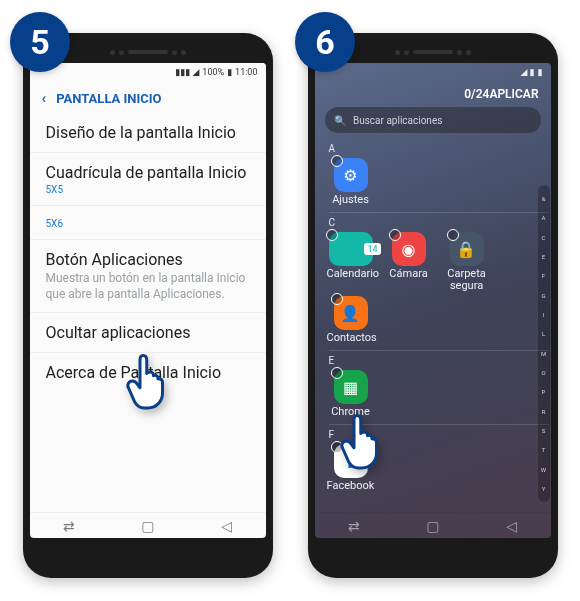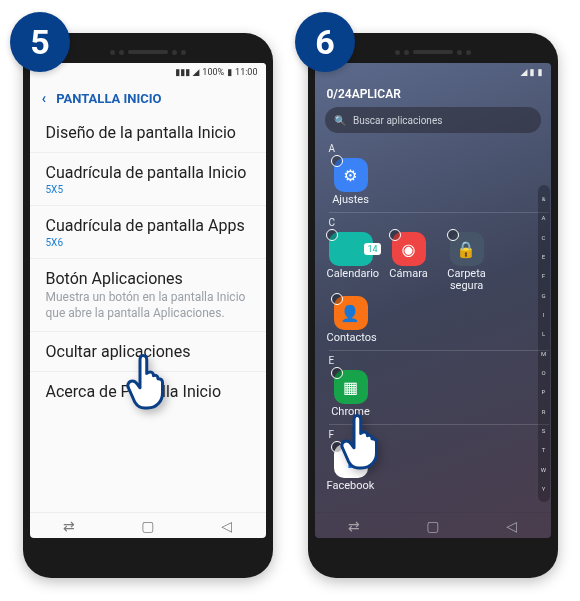--- a/index.html
+++ b/index.html
@@ -99,21 +99,21 @@
   .hand svg { width:100%;height:100%; filter: drop-shadow(3px 4px 4px rgba(0,0,0,.25)); }
   
   .navbar {
     height:26px; display:flex; justify-content:space-around;
     align-items:center;
     border-top:1px solid rgba(0,0,0,.05);
   }
   .navbar span { color:inherit; opacity:.7; font-size:14px; }
   
   .selectbar {
-    display:flex; justify-content:flex-start;
+    display:flex; justify-content:flex-end;
     align-items:center; padding: 6px 12px 2px; font-size:12px; font-weight:600;
   }
   .searchpill {
     margin: 4px 10px 6px;
     background: rgba(40,40,50,.55);
     border-radius: 18px;
     height:26px; display:flex; align-items:center; gap:6px;
     padding: 0 10px; color:#cfd3da; font-size:10px;
   }
   .apps-area { flex:1; position:relative; padding: 0 2px 0 10px; overflow:hidden; }
@@ -180,21 +180,20 @@
     </div>
     <div class="settings-list">
       <div class="setting-item">
         <div class="si-title">Diseño de la pantalla Inicio</div>
       </div>
       <div class="setting-item">
         <div class="si-title">Cuadrícula de pantalla Inicio</div>
         <div class="si-sub">5X5</div>
       </div>
       <div class="setting-item">
-        <div class="si-title">Cuadrícula de pantalla Apps</div>
         <div class="si-sub">5X6</div>
       </div>
       <div class="setting-item">
         <div class="si-title">Botón Aplicaciones</div>
         <div class="si-desc">Muestra un botón en la pantalla Inicio que abre la pantalla Aplicaciones.</div>
       </div>
       <div class="setting-item" style="position:relative;">
         <div class="si-title">Ocultar aplicaciones</div>
       </div>
       <div class="setting-item">

